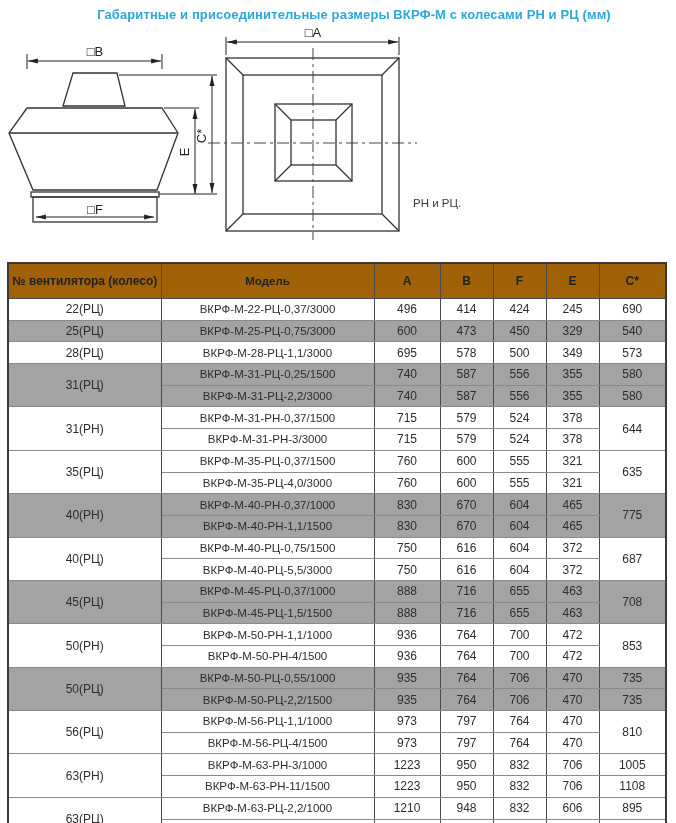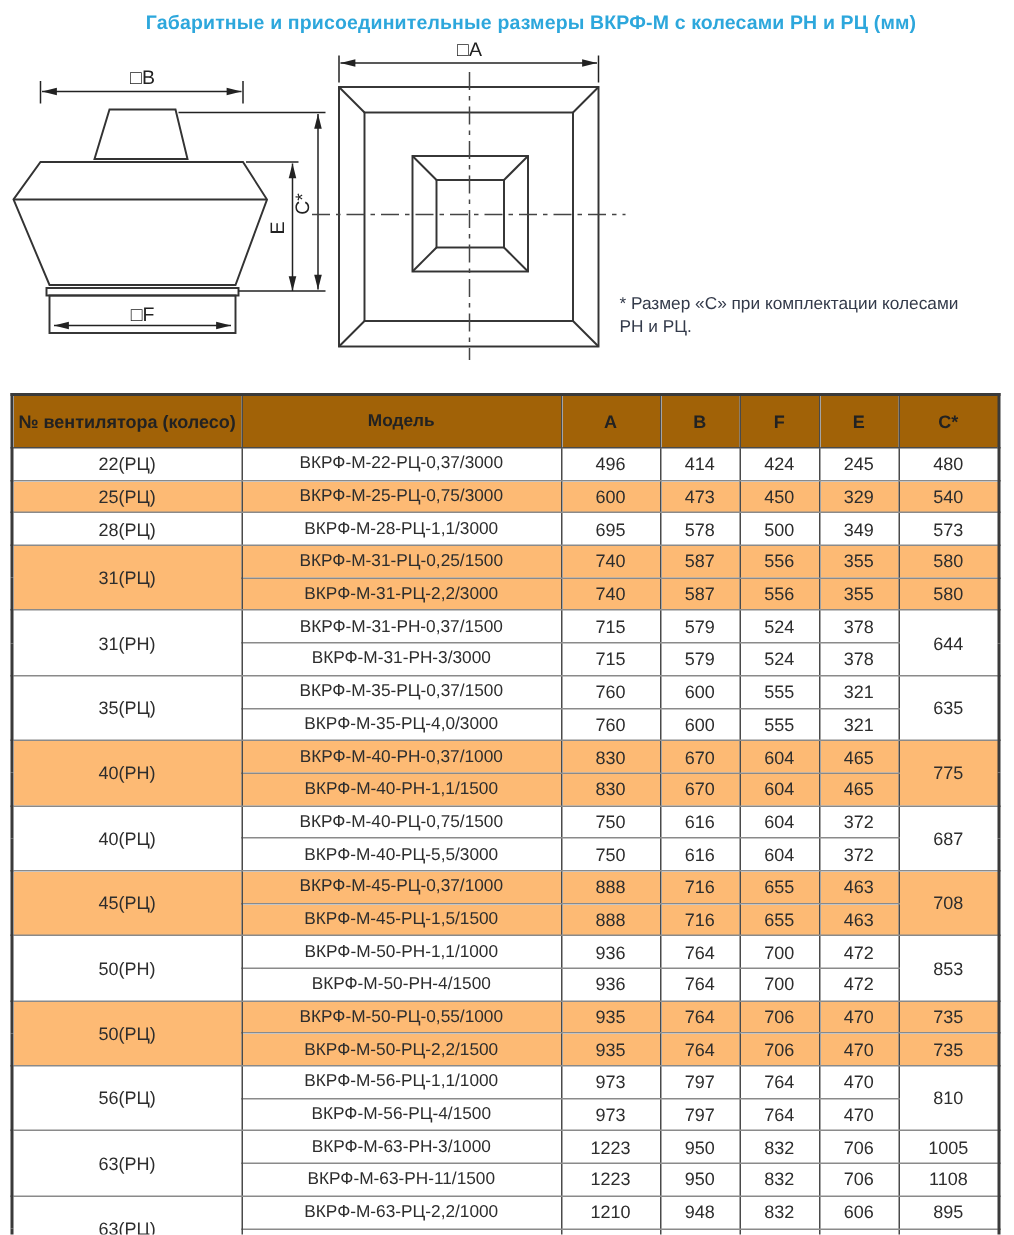--- a/index.html
+++ b/index.html
@@ -23,21 +23,21 @@
   }
   table.dims th,table.dims td{
     border:1px solid #8a8a8a;text-align:center;vertical-align:middle;
     padding:0 3px;overflow:hidden;white-space:nowrap;
   }
   table.dims th{
     background:#a16207;font-weight:bold;height:34px;color:#222;
     border:1px solid #4a4a4a;font-size:12px;
   }
   table.dims td{height:20.7px;background:#ffffff;border-left:1px solid #4a4a4a;border-right:1px solid #4a4a4a;}
-  table.dims tr.shade td{background:#fdba74;}
+  table.dims tr.shade td{background:#a3a3a3;}
   table.dims tr.group-start td{border-top:1.6px solid #3a3a3a;}
   table.dims{border:2px solid #3a3a3a;}
   table.dims .col-model{font-size:11.5px;margin-left:15px;}
   svg text{font-family:"Liberation Sans","DejaVu Sans",sans-serif;fill:#222;}
 </style>
 </head>
 <body>
 
 <div class="page-title">Габаритные и присоединительные размеры ВКРФ-М с колесами РН и РЦ (мм)</div>
 
@@ -101,21 +101,20 @@
   </g>
   <g stroke="#222" stroke-width="1">
     <line x1="226" y1="37" x2="226" y2="55"></line>
     <line x1="399" y1="37" x2="399" y2="55"></line>
     <line x1="227" y1="42" x2="398" y2="42" style="marker-start:url(#arr);marker-end:url(#arr)"></line>
   </g>
   <text x="313" y="37" font-size="13" text-anchor="middle">□A</text>
 </svg>
 
 <div class="footnote">
-  <div>* Размер «С» при комплектации колесами</div>
   <div>РН и РЦ.</div>
 </div>
 
 <table class="dims">
   <colgroup>
     <col style="width:153px">
       <col style="width:213px">
       <col style="width:66px">
     <col style="width:53px">
       <col style="width:53px">
@@ -134,21 +133,21 @@
       </tr>
     </thead>
   <tbody>
       <tr class="group-start">
         <td rowspan="1">22(РЦ)</td>
         <td class="col-model">ВКРФ-М-22-РЦ-0,37/3000</td>
         <td>496</td>
         <td>414</td>
         <td>424</td>
         <td>245</td>
-        <td>480</td>
+        <td>690</td>
       </tr>
       <tr class="shade group-start">
         <td rowspan="1">25(РЦ)</td>
         <td class="col-model">ВКРФ-М-25-РЦ-0,75/3000</td>
         <td>600</td>
         <td>473</td>
         <td>450</td>
         <td>329</td>
         <td>540</td>
       </tr>

